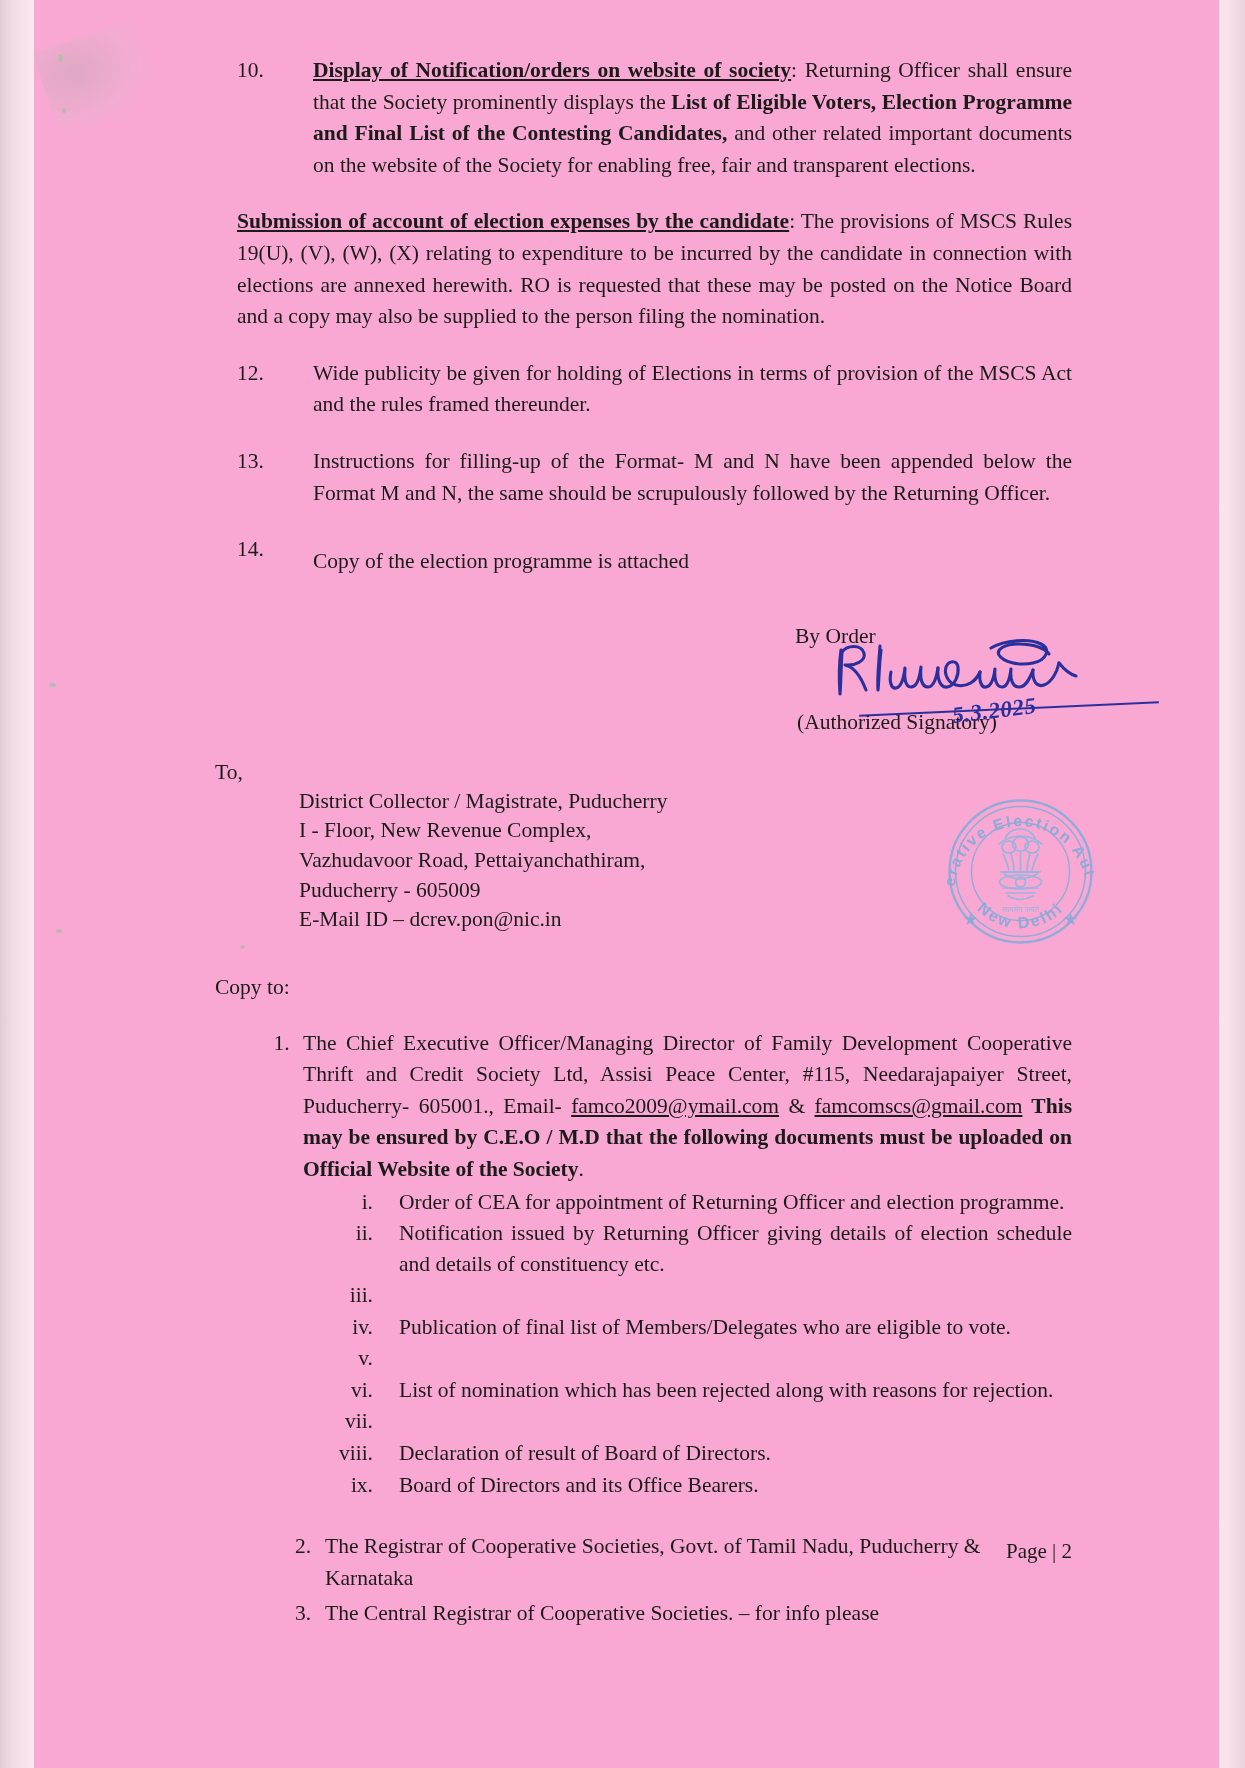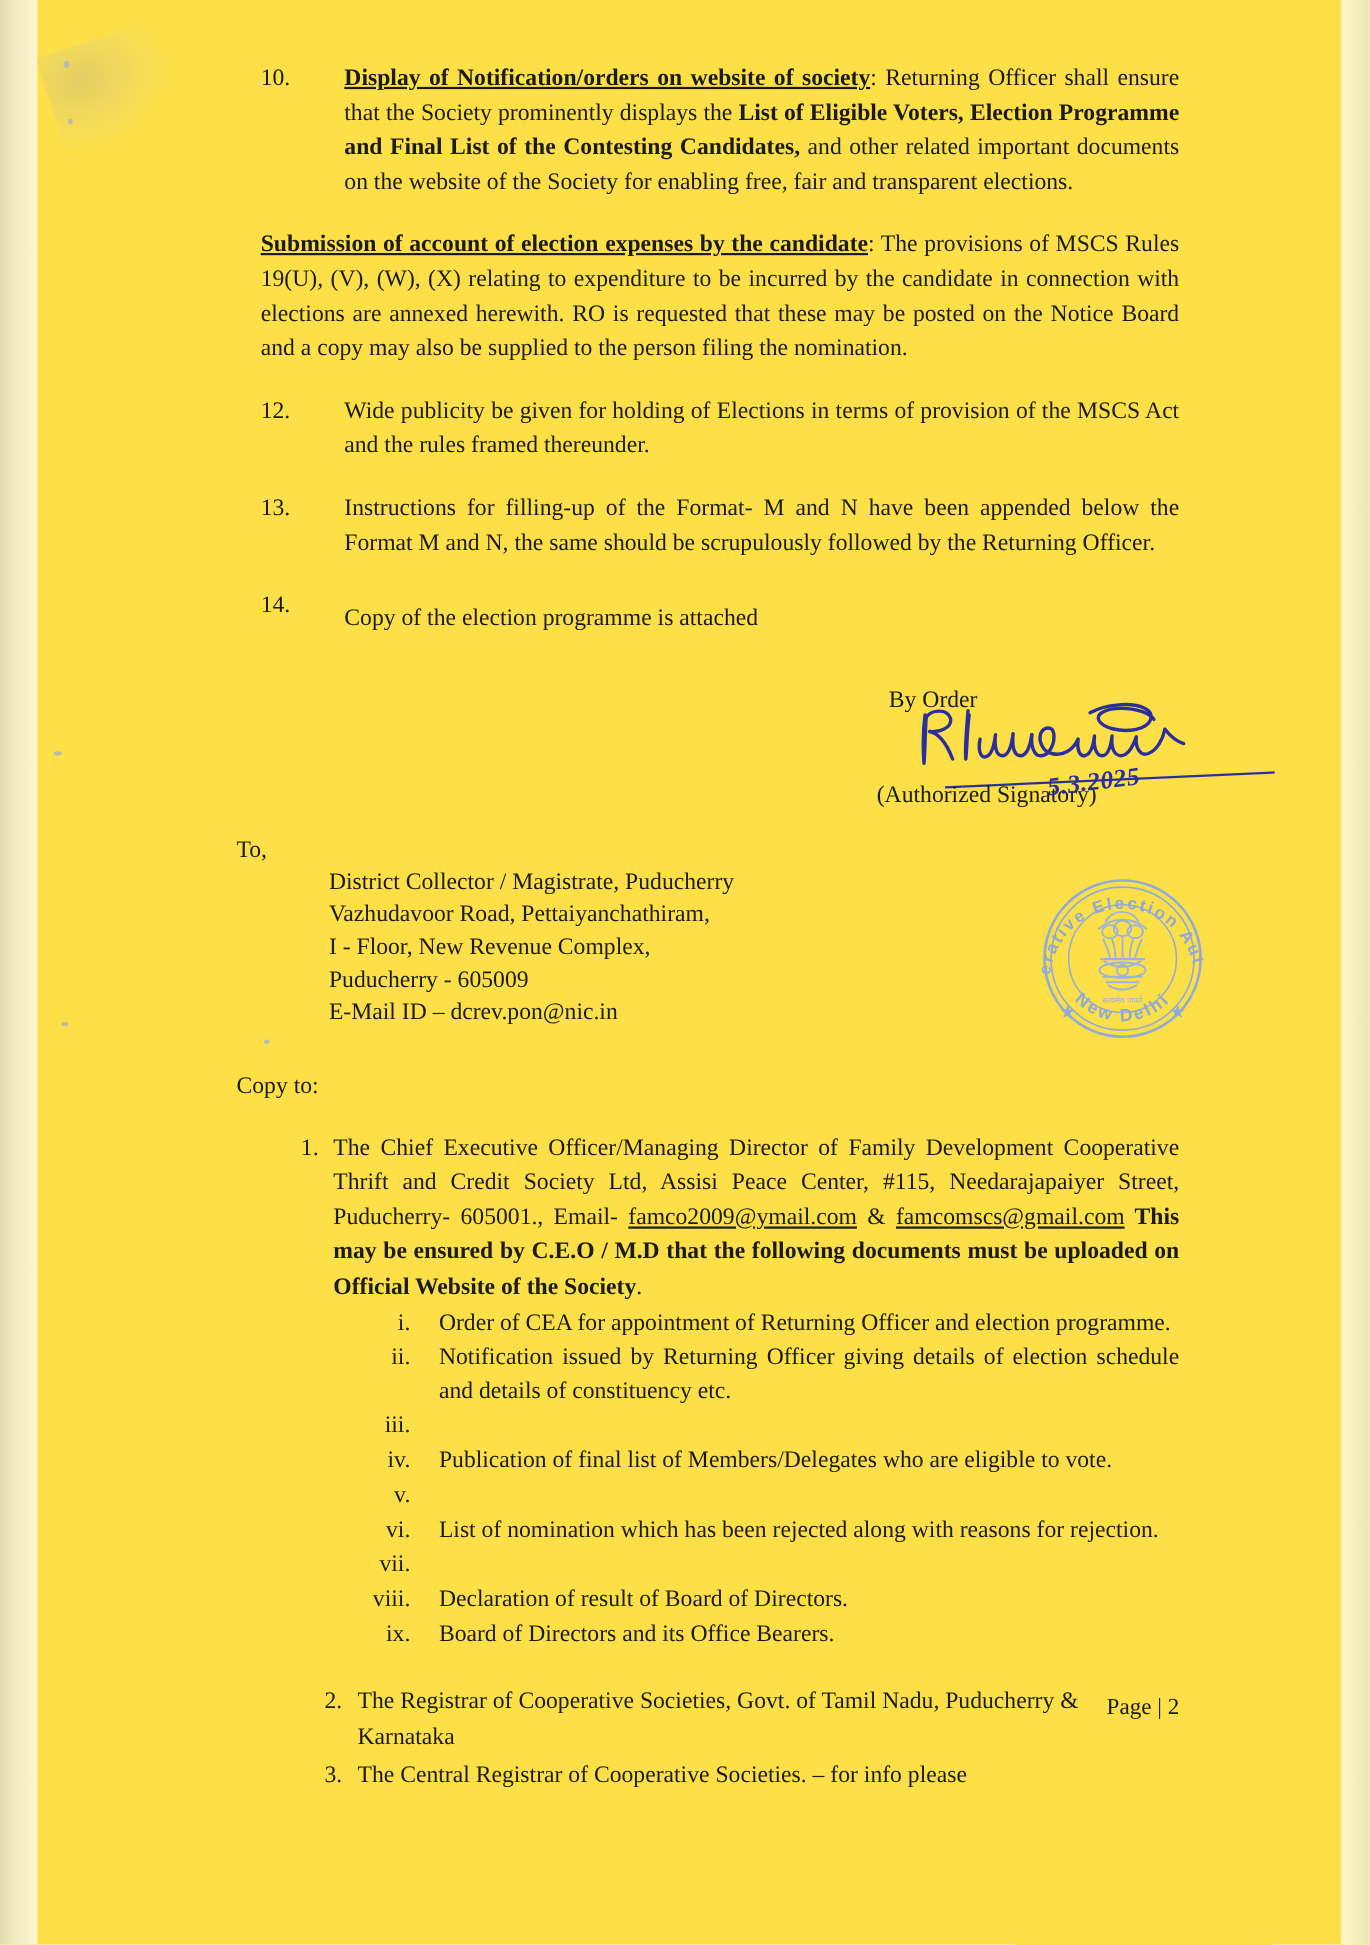--- a/index.html
+++ b/index.html
@@ -8,21 +8,21 @@
     background: #ffffff;
   }
   body {
     font-family: "Liberation Serif", "DejaVu Serif", serif;
     color: #1b1b1b;
   }
   .page {
     position: relative;
     width: 1245px;
     height: 1768px;
-    background: #fde047;
+    background: #f9a8d4;
     overflow: hidden;
   }
   
   .scan-left-edge {
     position: absolute;
     left: 0; top: 0;
     width: 34px; height: 1768px;
     background: linear-gradient(to right, #d8d8d4 0%, #eeeeea 40%, #fdfdfb 100%);
     opacity: .75;
     pointer-events: none;
@@ -81,21 +81,21 @@
   .b { font-weight: bold; }
 
   
   .byorder-block {
     position: relative;
     margin-top: 46px;
     height: 118px;
   }
   .byorder-label {
     position: absolute;
-    left: 571px;
+    left: 558px;
     top: 0;
     font-size: 21.5px;
   }
   .signature {
     position: absolute;
     left: 596px;
     top: 8px;
     width: 250px;
     height: 74px;
     color: #2b2f9e;
@@ -277,22 +277,22 @@
 
       <div class="sig-strike"></div>
       <div class="sig-line">(Authorized Signatory)</div>
       <div class="sig-date">5.3.2025</div>
     </div>
 
     <div class="to-block">
       <div class="to-word">To,</div>
       <div class="addr">
         <div>District Collector / Magistrate, Puducherry</div>
+        <div>I - Floor, New Revenue Complex,</div>
         <div>Vazhudavoor Road, Pettaiyanchathiram,</div>
-        <div>I - Floor, New Revenue Complex,</div>
         <div>Puducherry - 605009</div>
         <div>E-Mail ID – dcrev.pon@nic.in</div>
       </div>
 
       <svg class="seal" viewBox="0 0 175 175">
         <defs>
           <path id="sealTopArc" d="M 22,100 A 66,66 0 0 1 153,100"></path>
           <path id="sealBotArc" d="M 28,92 A 60,60 0 0 0 147,92"></path>
         </defs>
         <g stroke="#93abd9" fill="none">

